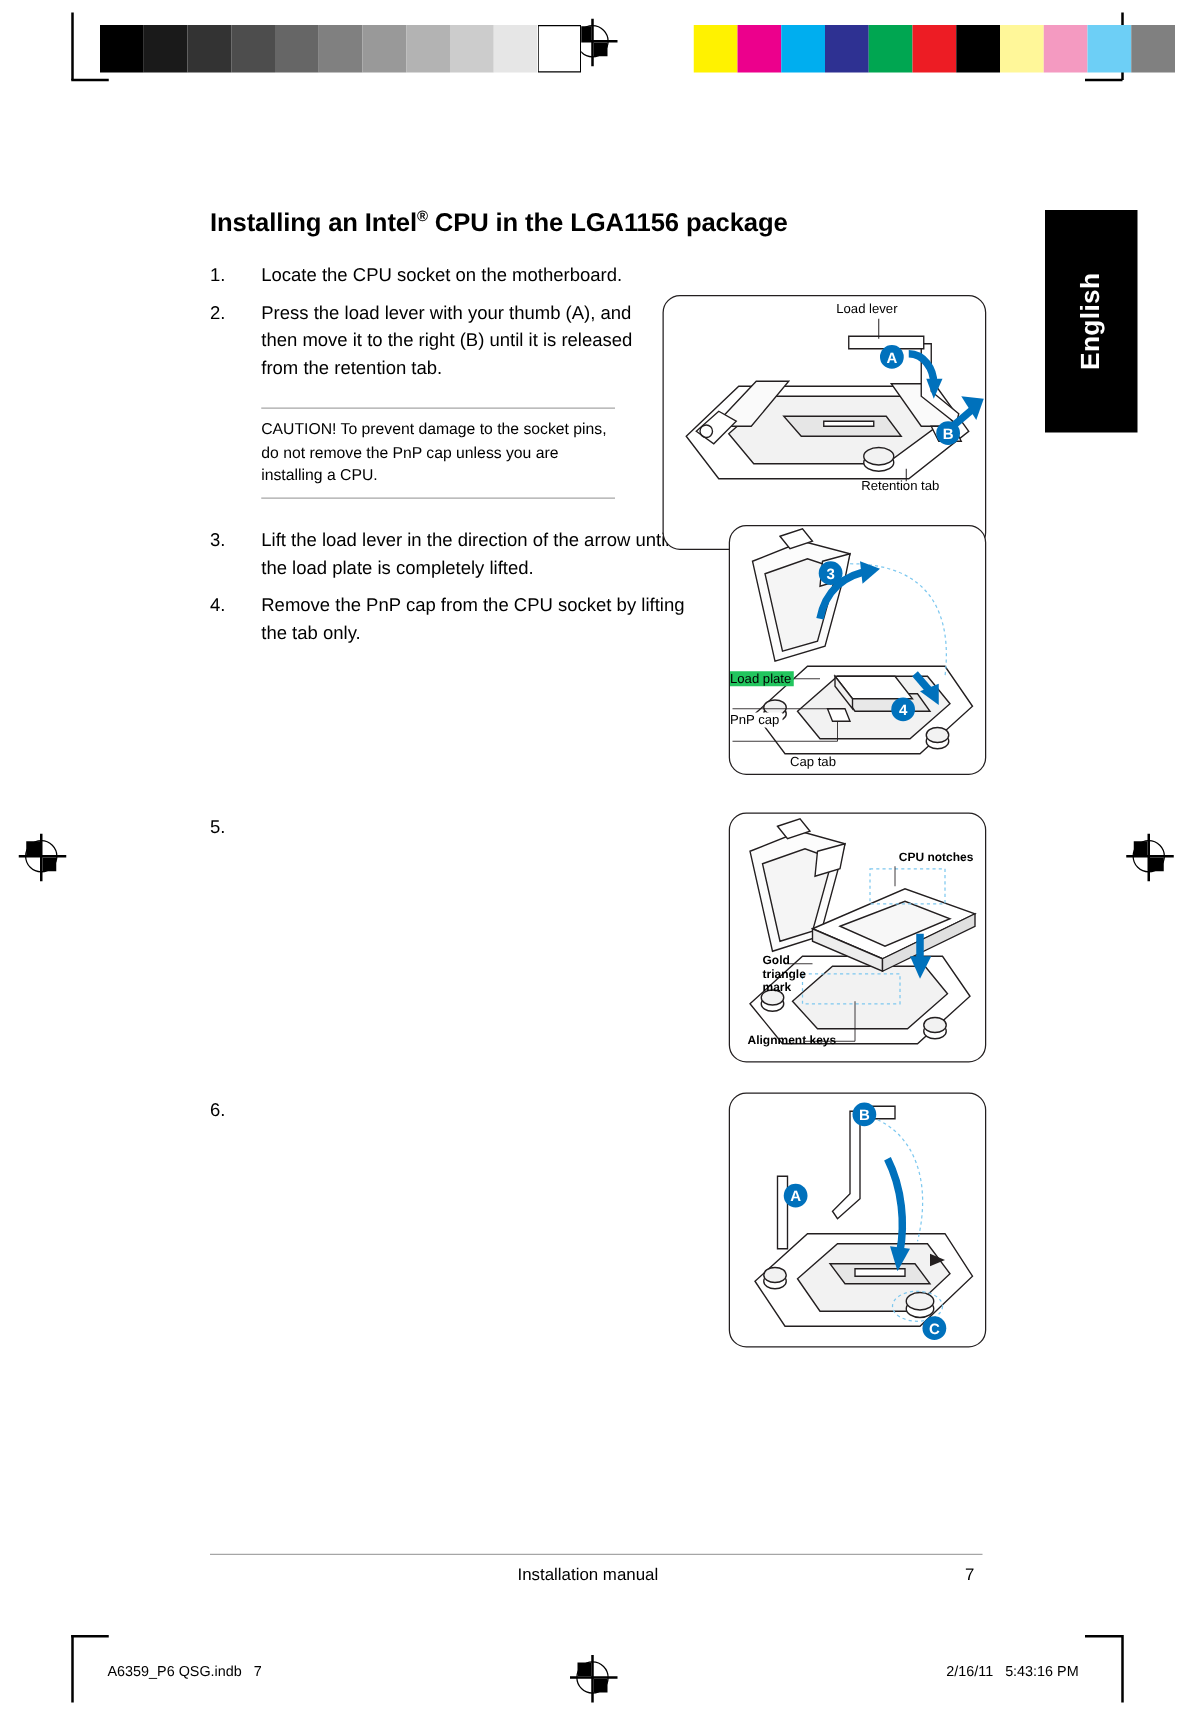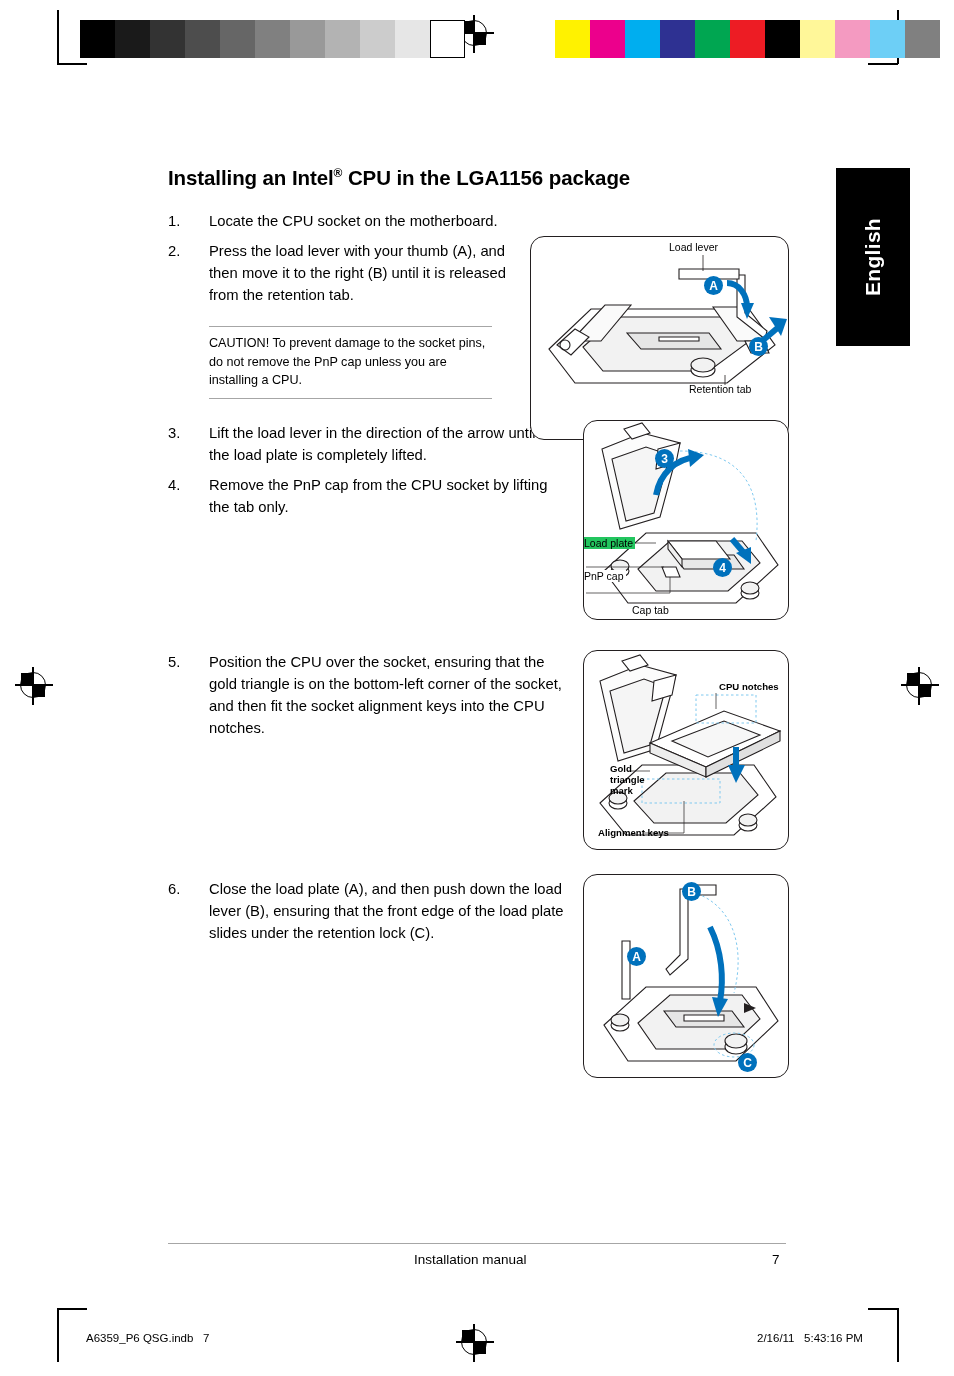--- a/index.html
+++ b/index.html
@@ -255,26 +255,24 @@
     <span class="body">Lift the load lever in the direction of the arrow until the load plate is completely lifted.</span>
   </div>
 
   <div class="step" style="left:168px; top:474px; width:390px;">
     <span class="num">4.</span>
     <span class="body">Remove the PnP cap from the CPU socket by lifting the tab only.</span>
   </div>
 
   <div class="step" style="left:168px; top:651px; width:405px;">
     <span class="num">5.</span>
-    <span class="body">Position the CPU over the socket, ensuring that the gold triangle is on the bottom-left corner of the socket, and then fit the socket alignment keys into the CPU notches.</span>
   </div>
 
   <div class="step" style="left:168px; top:878px; width:400px;">
     <span class="num">6.</span>
-    <span class="body">Close the load plate (A), and then push down the load lever (B), ensuring that the front edge of the load plate slides under the retention lock (C).</span>
   </div>
 
   <div class="figbox" style="left:530px; top:236px; width:259px; height:204px;">
     <svg width="259" height="166" viewBox="0 0 259 166">
       <g fill="none" stroke="#231f20" stroke-width="1.1">
 
         <path d="M18,112 L60,72 L218,72 L244,108 L196,146 L44,146 Z" fill="#ffffff"></path>
         <path d="M52,110 L86,80 L196,80 L216,106 L178,134 L72,134 Z" fill="#f2f2f2"></path>
         <path d="M96,96 L178,96 L190,112 L110,112 Z" fill="#e6e6e6"></path>
         <path d="M128,100 L168,100 L168,104 L128,104 Z" fill="#ffffff"></path>

